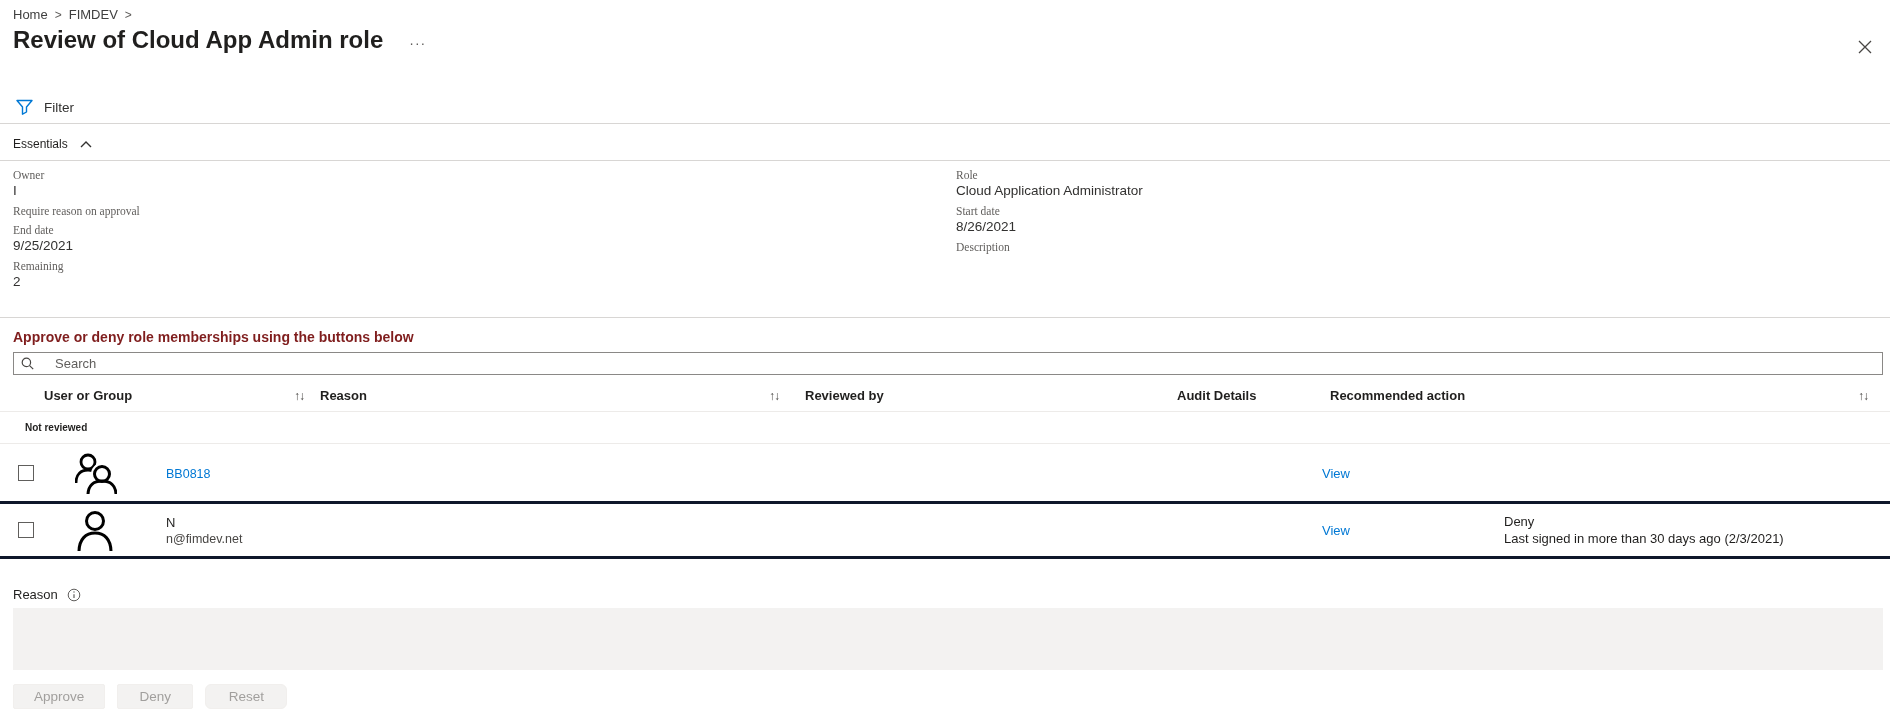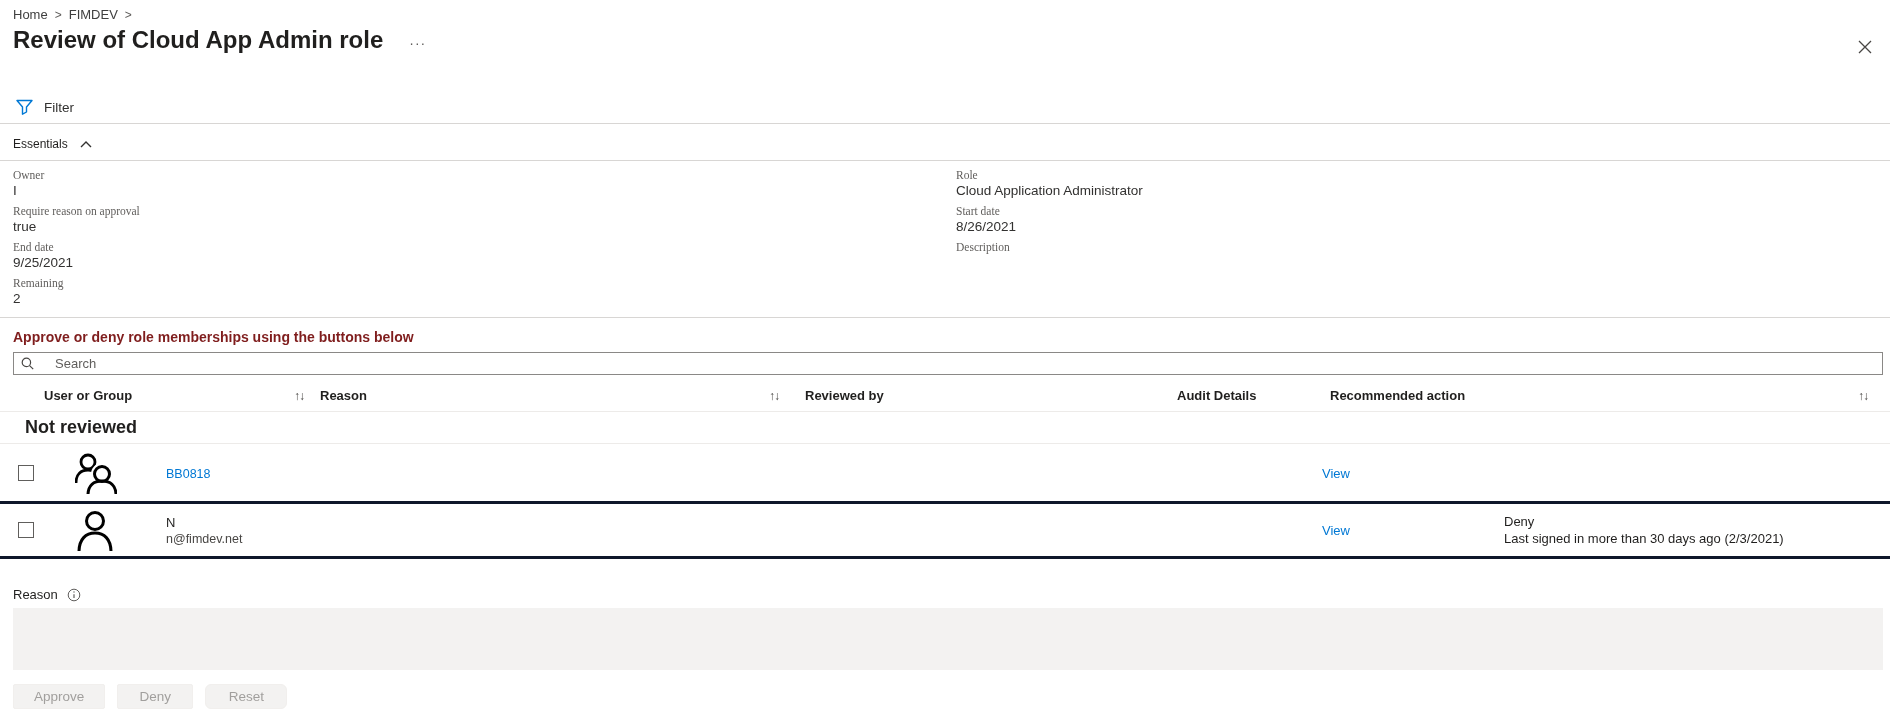--- a/index.html
+++ b/index.html
@@ -33,21 +33,21 @@
   .search-input { flex:1; border:none; outline:none; background:transparent; font-size:13px; color:#323130; font-family:inherit; padding:0; }
   .search-input::placeholder { color:#605e5c; opacity:1; }
   
   .table { position:absolute; top:380px; left:0; right:0; }
   .t-header { display:grid; grid-template-columns:320px 485px 372px 153px 1fr; height:32px; align-items:center; border-bottom:1px solid #edebe9; font-size:13px; font-weight:700; color:#201f1e; }
   .th { display:flex; align-items:center; justify-content:space-between; }
   .th-name { padding-left:44px; padding-right:16px; }
   .th-reason { padding-right:26px; }
   .th-recommended { padding-right:22px; }
   .sort { color:#484644; font-size:12px; font-weight:400; letter-spacing:-1px; cursor:pointer; }
-  .group-row { height:32px; display:flex; align-items:center; padding-left:25px; font-size:18px; font-weight:700; color:#201f1e; border-bottom:1px solid #edebe9; }
+  .group-row { height:32px; display:flex; align-items:center; padding-left:25px; font-size:10px; font-weight:700; color:#201f1e; border-bottom:1px solid #edebe9; }
   .t-row { display:grid; grid-template-columns:44px 64px 212px 485px 372px 153px 1fr; align-items:center; border-bottom:3px solid #0f172a;gap:29px; }
   .row-1 { height:60px; } .row-2 { height:55px; }
   .cell-select { padding-left:18px; }
   .checkbox { width:16px; height:16px; border:1px solid #605e5c; background:#fff; cursor:pointer; }
   .avatar { padding-left:2px; height:42px; overflow:hidden; }
   .name-link { font-size:12.5px; color:#0078d4; cursor:pointer; }
   .name-primary { font-size:13px; color:#201f1e; line-height:17px; }
   .name-secondary { font-size:12.5px; color:#484644; line-height:16px; }
   .view-link { font-size:13px; color:#0078d4; cursor:pointer; }
   .rec-line { font-size:13px; color:#201f1e; line-height:17px; }
@@ -103,21 +103,20 @@
   <div class="divider" style="top:160px;"></div>
 
   <div class="essentials">
     <div>
       <div class="ess-pair">
         <div class="ess-label">Owner</div>
         <div class="ess-value">I</div>
       </div>
       <div class="ess-pair">
         <div class="ess-label">Require reason on approval</div>
-        <div class="ess-value">true</div>
       </div>
       <div class="ess-pair">
         <div class="ess-label">End date</div>
         <div class="ess-value">9/25/2021</div>
       </div>
       <div class="ess-pair">
         <div class="ess-label">Remaining</div>
         <div class="ess-value">2</div>
       </div>
     </div>

